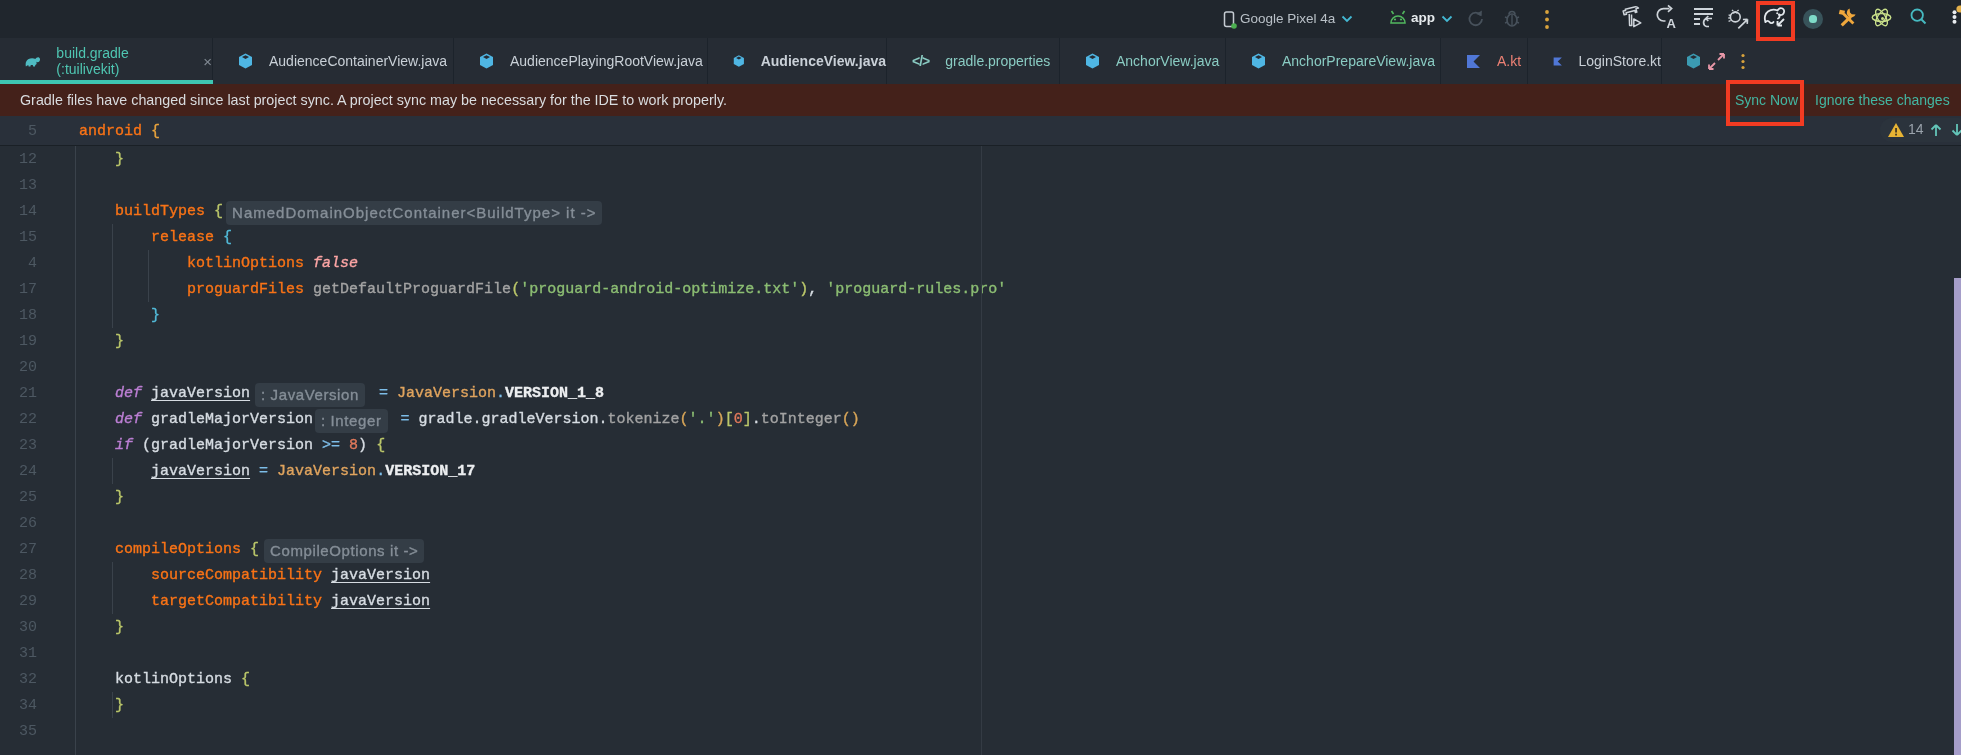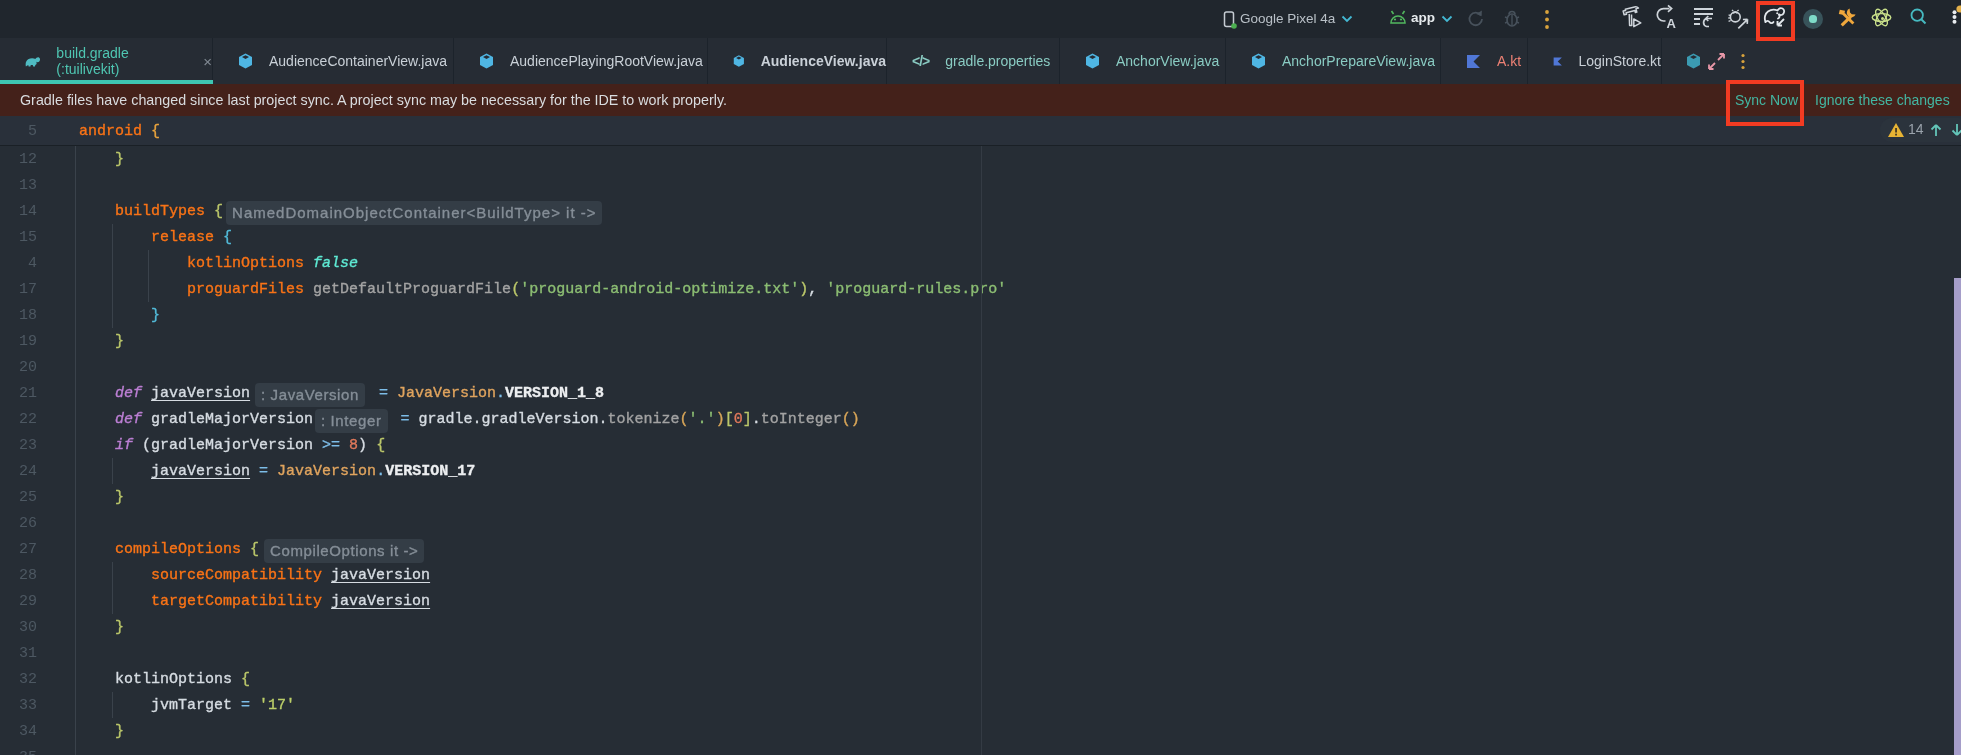--- a/index.html
+++ b/index.html
@@ -19,21 +19,21 @@
 #banner a{color:#43B6A2;text-decoration:none;font-size:14px;}
 
 #sticky{position:absolute;left:0;top:116px;width:1961px;height:30px;background:#29303A;border-bottom:1px solid #1A2026;box-sizing:border-box;}
 
 #editor{position:absolute;left:0;top:146px;width:1961px;height:609px;background:#262D35;overflow:hidden;}
 .r{position:relative;height:26px;}
 .code{font-family:"Liberation Mono",monospace;font-size:15px;-webkit-text-stroke:0.35px;line-height:26px;white-space:pre;}
 .gnum{position:absolute;left:0;top:1px;width:37px;text-align:right;color:#4D5862;font-family:"Liberation Mono",monospace;font-size:15px;line-height:26px;}
 .ct{position:absolute;left:79px;top:1px;}
 .kw{color:#BC7FD4;font-style:italic;}
-.bool{color:#5eead4;font-style:italic;}
+.bool{color:#fca5a5;font-style:italic;}
 .prop{color:#f97316;}
 .fn{color:#a3a3a3;}
 .str{color:#8CBE73;}
 .stry{color:#BCCF69;}
 .numl{color:#E0795B;}
 .cls{color:#E0A45E;}
 .cst{color:#ECEEF0;font-weight:bold;}
 .op{color:#7DBDE8;}
 .pln{color:#D6DCE2;}
 .b1{color:#E8A33D;}
@@ -329,24 +329,20 @@
       <span class="code ct"><span class="pln">    </span><span class="b2">}</span></span>
     </div>
 <div class="r">
       <span class="gnum">31</span>
     </div>
 <div class="r">
       <span class="gnum">32</span>
       <span class="code ct"><span class="pln">    kotlinOptions </span><span class="b2">{</span></span>
     </div>
 <div class="r">
-      <span class="gnum">33</span>
-      <span class="code ct"><span class="pln">        jvmTarget </span><span class="op">=</span><span class="pln"> </span><span class="stry">'17'</span></span>
-    </div>
-<div class="r">
       <span class="gnum">34</span>
       <span class="code ct"><span class="pln">    </span><span class="b2">}</span></span>
     </div>
 <div class="r">
       <span class="gnum">35</span>
     </div>
 <div class="guide" style="left:75px;top:0;height:609px;"></div>
 <div class="guide" style="left:112px;top:78px;height:104px;"></div>
 <div class="guide" style="left:148px;top:104px;height:52px;"></div>
 <div class="guide" style="left:112px;top:312px;height:26px;"></div>

